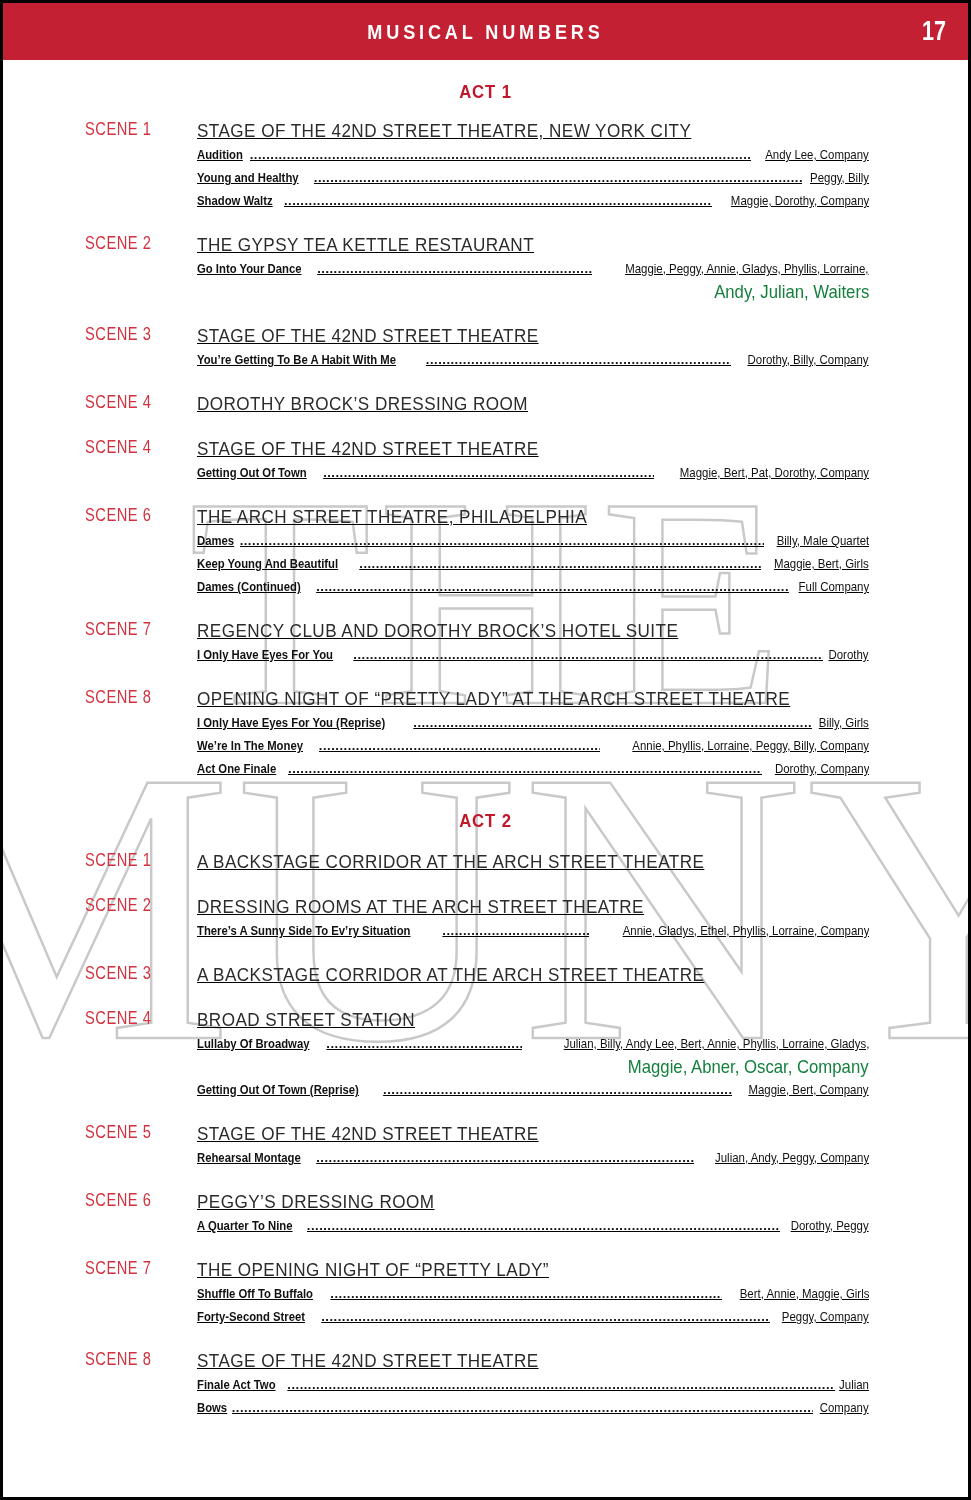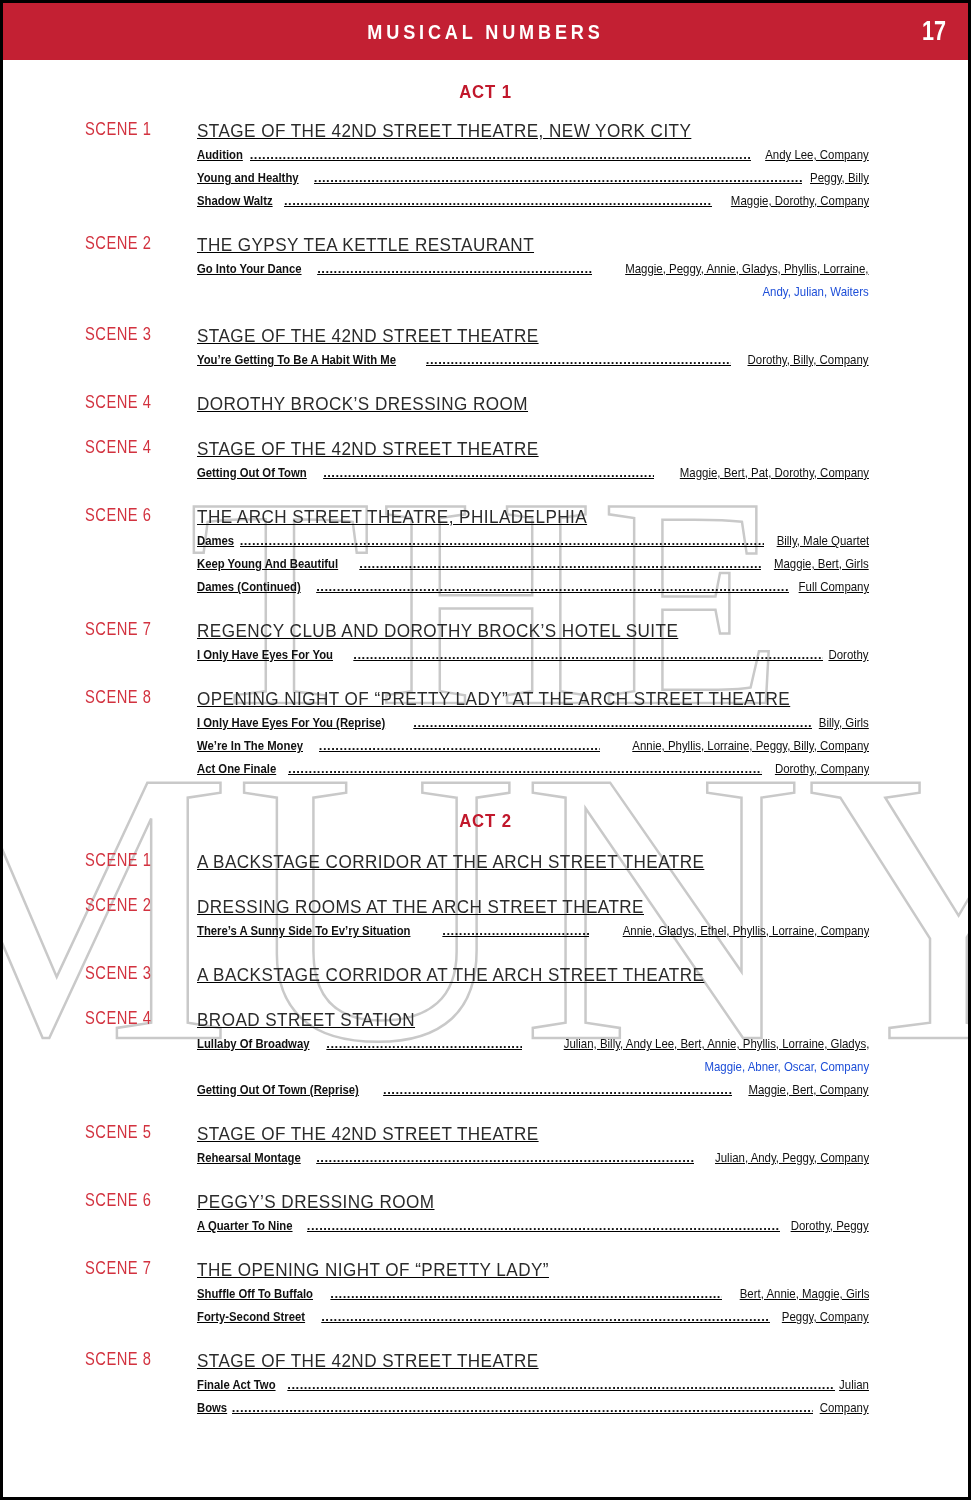--- a/index.html
+++ b/index.html
@@ -147,22 +147,22 @@
   .song-performers {
     flex: 0 0 auto;
     white-space: nowrap;
     font-weight: normal;
     transform: scaleX(0.88);
     transform-origin: right center;
   }
   .song-performers-cont {
     text-align: right;
     line-height: 23px;
-    font-size: 13px;
-    color: #1d4ed8;
+    font-size: 19px;
+    color: #15803d;
     font-weight: normal;
     white-space: nowrap;
   }
   .song-performers-cont > span {
     display: inline-block;
     transform: scaleX(0.88);
     transform-origin: right center;
   }
 </style>
 </head>

